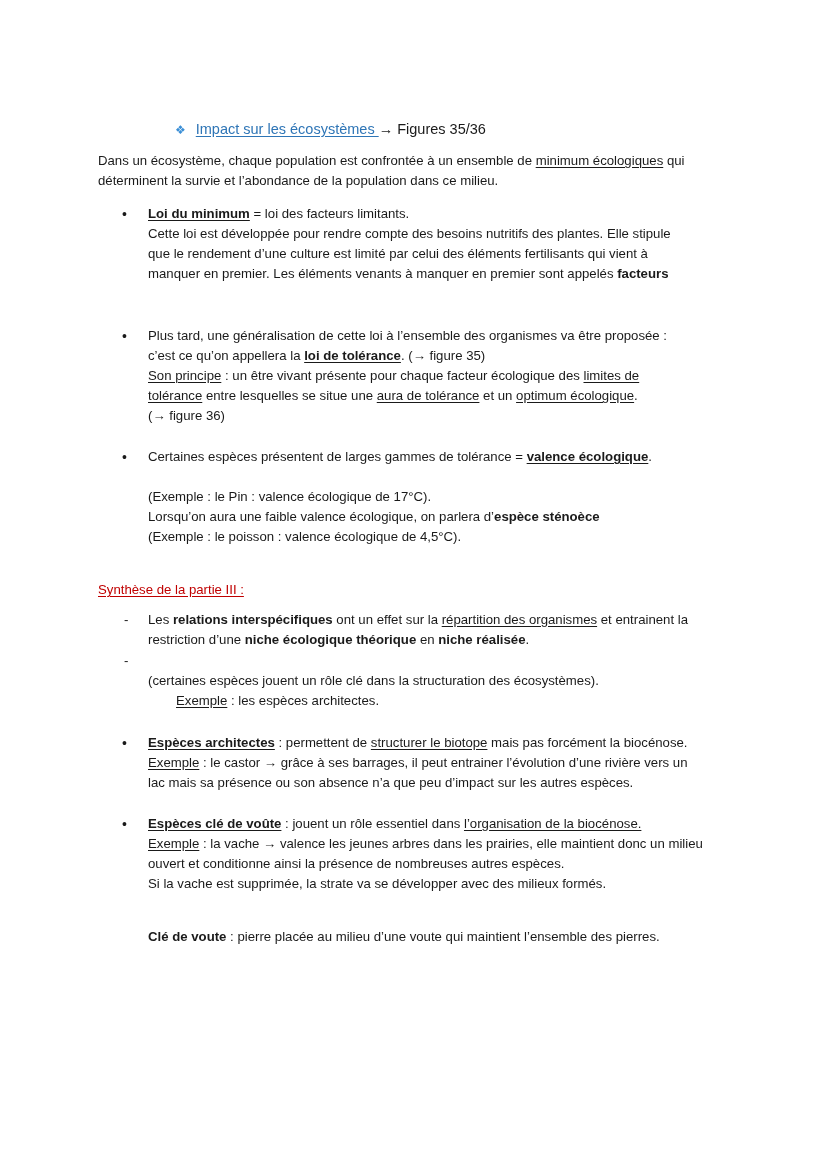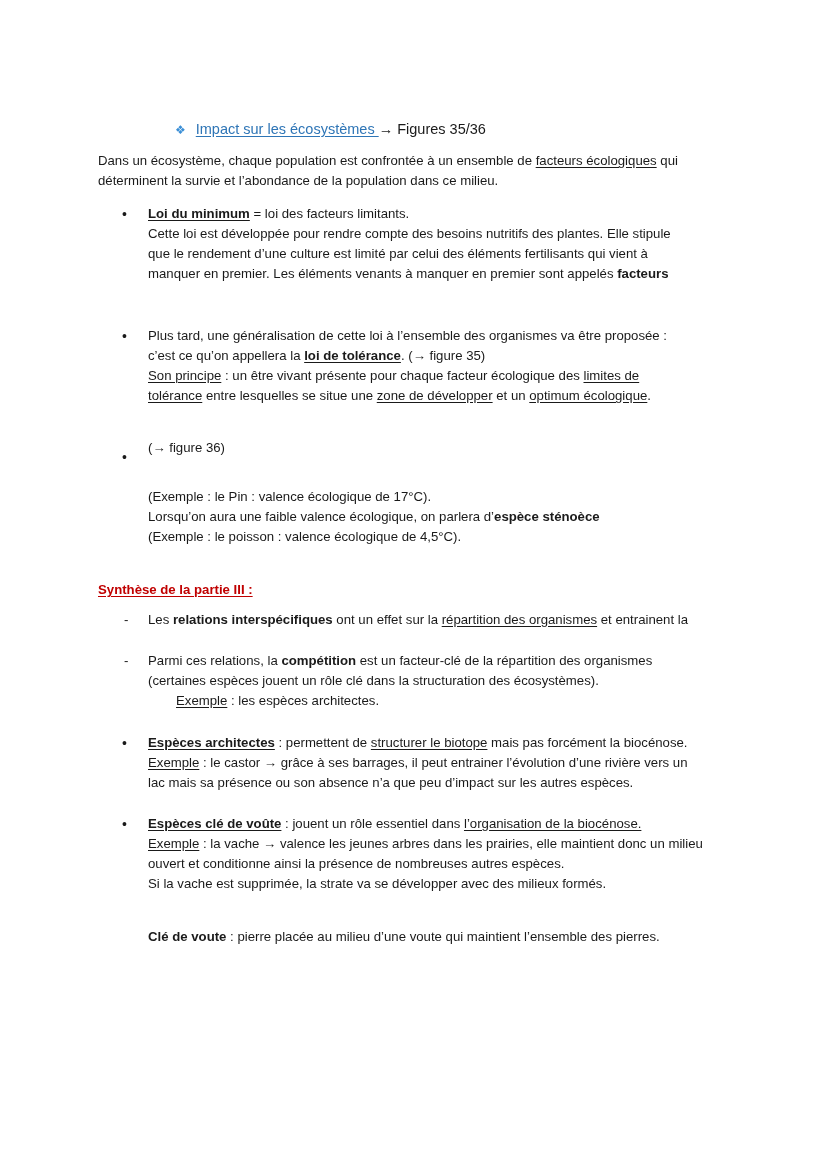--- a/index.html
+++ b/index.html
@@ -9,33 +9,33 @@
   }
   .page { position: absolute; left: 0; top: 0; width: 828px; height: 1171px; }
   .line { position: absolute; white-space: nowrap; line-height: 20px; }
   .u { text-decoration: underline; text-underline-offset: 2px; }
   .b { font-weight: bold; }
   .heading { left: 175px; top: 119px; font-size: 14.5px; }
   .heading .diamond { color: #3b8fd6; font-size: 12px; margin-right: 10px; }
   .heading .link { color: #2e75b6; text-decoration: underline; text-underline-offset: 2px; }
   .bullet { position: absolute; font-size: 14px; line-height: 20px; }
   .dash { position: absolute; line-height: 20px; }
-  .red { color: #c00000; font-weight: bold; text-decoration: underline; text-underline-offset: 2px; }
+  .red { color: #c00000; font-weight: normal; text-decoration: underline; text-underline-offset: 2px; }
 </style>
 </head>
 <body>
 
 <div class="page">
 
   <div class="line heading">
     <span class="diamond">❖</span><span class="link">Impact sur les écosystèmes </span><span>→</span><span> Figures 35/36</span>
   </div>
 
   <div class="line" style="left:98px; top:151px;">
-    <span>Dans un écosystème, chaque population est confrontée à un ensemble de </span><span class="u">facteurs écologiques</span><span> qui</span>
+    <span>Dans un écosystème, chaque population est confrontée à un ensemble de </span><span class="u">minimum écologiques</span><span> qui</span>
   </div>
   <div class="line" style="left:98px; top:171px;">déterminent la survie et l’abondance de la population dans ce milieu.</div>
 
   <span class="bullet" style="left:122px; top:204px;">•</span>
   <div class="line" style="left:148px; top:204px;">
     <span class="b u">Loi du minimum</span><span> = loi des facteurs limitants.</span>
   </div>
   <div class="line" style="left:148px; top:224px;">Cette loi est développée pour rendre compte des besoins nutritifs des plantes. Elle stipule</div>
   <div class="line" style="left:148px; top:244px;">que le rendement d’une culture est limité par celui des éléments fertilisants qui vient à</div>
   <div class="line" style="left:148px; top:264px;">
@@ -44,41 +44,44 @@
 
   <span class="bullet" style="left:122px; top:326px;">•</span>
   <div class="line" style="left:148px; top:326px;">Plus tard, une généralisation de cette loi à l’ensemble des organismes va être proposée :</div>
   <div class="line" style="left:148px; top:346px;">
     <span>c’est ce qu’on appellera la </span><span class="b u">loi de tolérance</span><span>. (→ figure 35)</span>
   </div>
   <div class="line" style="left:148px; top:366px;text-align:right;">
     <span class="u">Son principe</span><span> : un être vivant présente pour chaque facteur écologique des </span><span class="u">limites de</span>
   </div>
   <div class="line" style="left:148px; top:386px;">
-    <span class="u">tolérance</span><span> entre lesquelles se situe une </span><span class="u">zone de développer</span><span> et un </span><span class="u">optimum écologique</span><span>.</span>
+    <span class="u">tolérance</span><span> entre lesquelles se situe une </span><span class="u">aura de tolérance</span><span> et un </span><span class="u">optimum écologique</span><span>.</span>
   </div>
-  <div class="line" style="left:148px; top:406px;margin-top:32px;">(→ figure 36)</div>
+  <div class="line" style="left:148px; top:406px;">(→ figure 36)</div>
 
   <span class="bullet" style="left:122px; top:447px;">•</span>
+  <div class="line" style="left:148px; top:447px;">
+    <span>Certaines espèces présentent de larges gammes de tolérance = </span><span class="b u">valence écologique</span><span>.</span>
+  </div>
   <div class="line" style="left:148px; top:487px;">(Exemple : le Pin : valence écologique de 17°C).</div>
   <div class="line" style="left:148px; top:507px;">
     <span>Lorsqu’on aura une faible valence écologique, on parlera d’</span><span class="b">espèce sténoèce</span>
   </div>
   <div class="line" style="left:148px; top:527px;">(Exemple : le poisson : valence écologique de 4,5°C).</div>
 
   <div class="line red" style="left:98px; top:580px;">Synthèse de la partie III :</div>
 
   <span class="dash" style="left:124px; top:610px;">-</span>
   <div class="line" style="left:148px; top:610px;">
     <span>Les </span><span class="b">relations interspécifiques</span><span> ont un effet sur la </span><span class="u">répartition des organismes</span><span> et entrainent la</span>
   </div>
+  <div class="line" style="left:148px; top:630px;">
+    <span>restriction d’une </span><span class="b">niche écologique théorique</span><span> en </span><span class="b">niche réalisée</span><span>.</span>
+  </div>
   <span class="dash" style="left:124px; top:651px;">-</span>
-  <div class="line" style="left:148px; top:651px;">
-    <span>Parmi ces relations, la </span><span class="b">compétition</span><span> est un facteur-clé de la répartition des organismes</span>
-  </div>
   <div class="line" style="left:148px; top:671px;">(certaines espèces jouent un rôle clé dans la structuration des écosystèmes).</div>
   <div class="line" style="left:148px; top:691px;margin-left:28px;">
     <span class="u">Exemple</span><span> : les espèces architectes.</span>
   </div>
 
   <span class="bullet" style="left:122px; top:733px;">•</span>
   <div class="line" style="left:148px; top:733px;">
     <span class="b u">Espèces architectes</span><span> : permettent de </span><span class="u">structurer le biotope</span><span> mais pas forcément la biocénose.</span>
   </div>
   <div class="line" style="left:148px; top:753px;">

